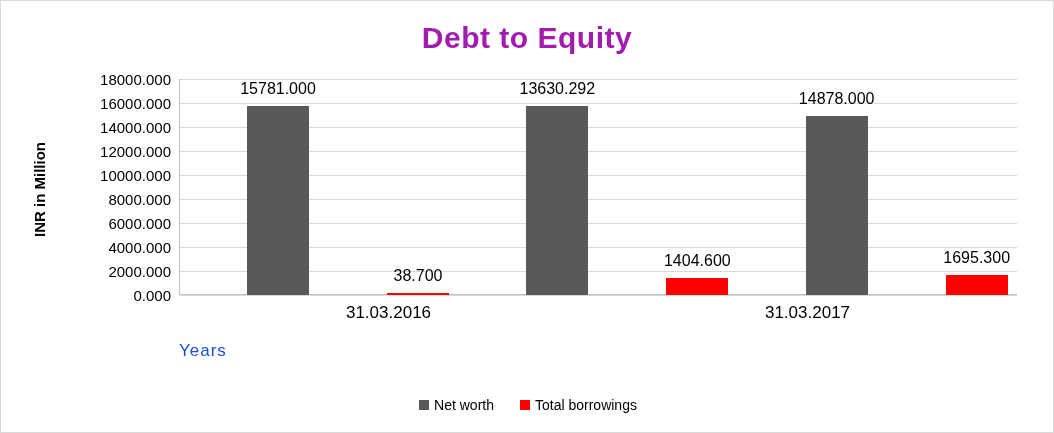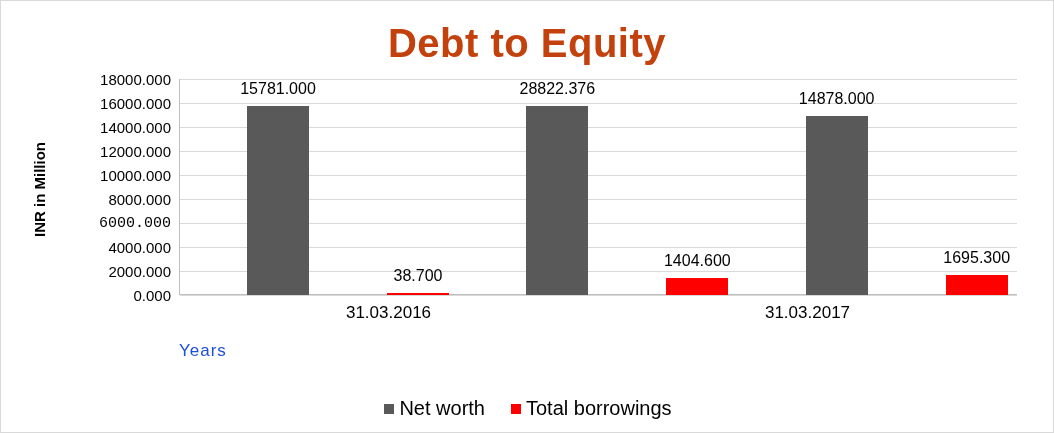--- a/index.html
+++ b/index.html
@@ -18,23 +18,23 @@
     border: 1px solid #d9d9d9;
     box-sizing: border-box;
     overflow: hidden;
   }
   .chart-title {
     position: absolute;
     top: 20px;
     left: 0;
     width: 100%;
     text-align: center;
-    font-size: 40px;
+    font-size: 30px;
     font-weight: bold;
-    color: #c2410c;
+    color: #a21caf;
     letter-spacing: 0.5px;
   }
 
   
   .plot-wrap {
     position: absolute;
     left: 0;
     top: 0;
     width: 1054px;
     height: 433px;
@@ -152,21 +152,21 @@
     width: 1054px;
     display: flex;
     justify-content: center;
     align-items: center;
     gap: 26px;
   }
   .legend-item {
     display: flex;
     align-items: center;
     gap: 5px;
-    font-size: 20px;
+    font-size: 14px;
     color: #000000;
   }
   .legend-swatch {
     width: 10px;
     height: 10px;
     display: inline-block;
   }
 </style>
 </head>
 <body>
@@ -179,21 +179,21 @@
 
     <div class="y-axis-title">INR in Million</div>
 
     <div class="y-labels">
         <div class="y-label" style="top: 6px;">18000.000</div>
         <div class="y-label" style="top: 30px;">16000.000</div>
         <div class="y-label" style="top: 54px;">14000.000</div>
         <div class="y-label" style="top: 78px;">12000.000</div>
         <div class="y-label" style="top: 102px; margin-left: 12px;">10000.000</div>
         <div class="y-label" style="top: 126px;">8000.000</div>
-        <div class="y-label" style="top: 150px; font-family: Liberation Mono, monospace;">6000.000</div>
+        <div class="y-label" style="top: 150px;">6000.000</div>
         <div class="y-label" style="top: 174px;">4000.000</div>
         <div class="y-label" style="top: 198px;">2000.000</div>
         <div class="y-label" style="top: 222px;">0.000</div>
       </div>
 
     <div class="plot-area">
         <div class="gridline" style="top: 0px;"></div>
         <div class="gridline" style="top: 24px;"></div>
         <div class="gridline" style="top: 48px;"></div>
         <div class="gridline" style="top: 72px;"></div>
@@ -209,21 +209,21 @@
 
     <div class="groups">
         <div class="group">
           <div class="bar net" style="height: 189.372px; background: rgb(89, 89, 89);"></div>
           <div class="bar-label" style="left: 99px; top: 0.628px;">15781.000</div>
           <div class="bar borrow" style="height: 2px; background: rgb(255, 0, 0);"></div>
           <div class="bar-label" style="left: 239px; top: 188px;">38.700</div>
         </div>
         <div class="group">
           <div class="bar net" style="height: 189.408px; background: rgb(89, 89, 89);"></div>
-          <div class="bar-label" style="left: 99px; top: 0.592px;">28822.376</div>
+          <div class="bar-label" style="left: 99px; top: 0.592px;">13630.292</div>
           <div class="bar borrow" style="height: 16.8552px; background: rgb(255, 0, 0);"></div>
           <div class="bar-label" style="left: 239px; top: 173.145px;">1404.600</div>
         </div>
         <div class="group">
           <div class="bar net" style="height: 178.536px; background: rgb(89, 89, 89);"></div>
           <div class="bar-label" style="left: 99px; top: 11.464px;">14878.000</div>
           <div class="bar borrow" style="height: 20.3436px; background: rgb(255, 0, 0);"></div>
           <div class="bar-label" style="left: 239px; top: 169.656px;">1695.300</div>
         </div>
       </div>

